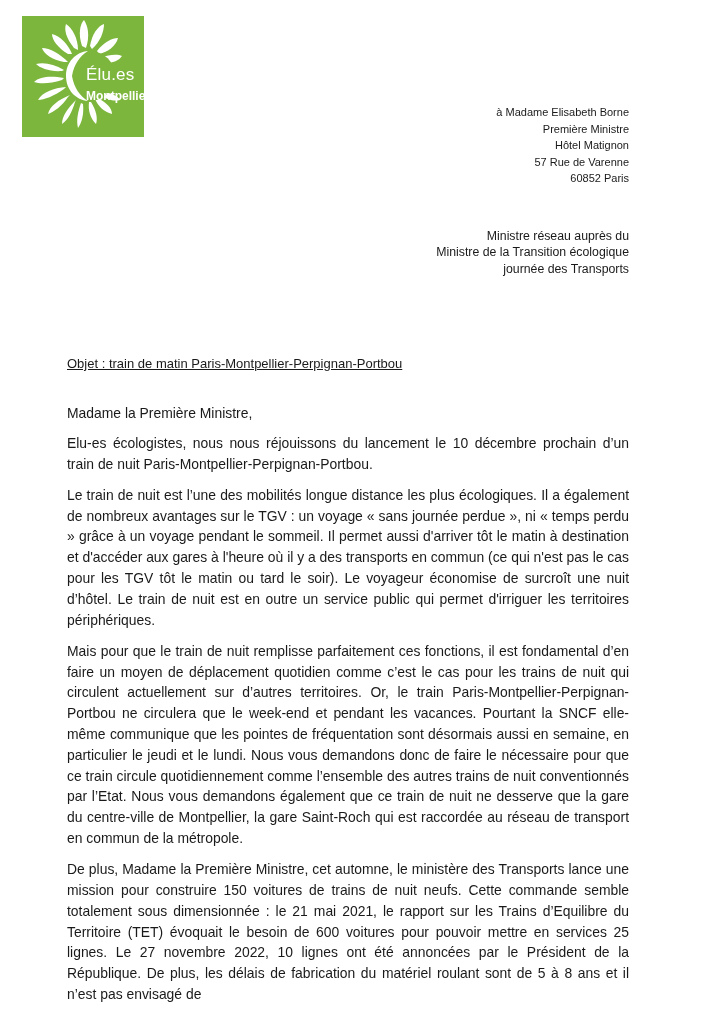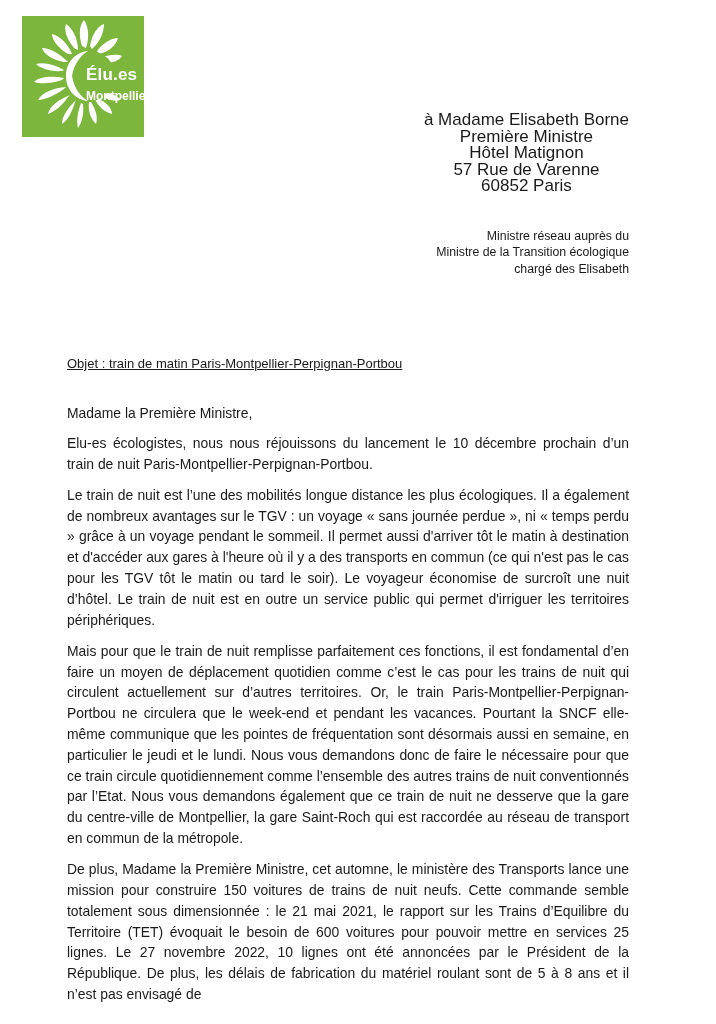--- a/index.html
+++ b/index.html
@@ -34,39 +34,39 @@
   .logo svg {
     position: absolute;
     left: 0; top: 0;
   }
   .logo-title {
     position: absolute;
     left: 64px;
     top: 49px;
     font-size: 17px;
     color: #ffffff;
-    font-weight: bold;
+    font-weight: normal;
     letter-spacing: 0.2px;
     white-space: nowrap;
   }
   .logo-sub {
     position: absolute;
     left: 64px;
     top: 73px;
     font-size: 12px;
     color: #ffffff;
     font-weight: bold;
     white-space: nowrap;
   }
   .address {
     position: absolute;
     right: 87px;
-    top: 112px;
-    text-align: center;
-    font-size: 17px;
+    top: 104px;
+    text-align: right;
+    font-size: 11px;
     line-height: 16.5px;
   }
   .copy {
     position: absolute;
     right: 87px;
     top: 228px;
     text-align: right;
     font-size: 12.3px;
     line-height: 16.3px;
   }
@@ -136,21 +136,21 @@
     <div>à Madame Elisabeth Borne</div>
     <div>Première Ministre</div>
     <div>Hôtel Matignon</div>
     <div>57 Rue de Varenne</div>
     <div>60852 Paris</div>
   </div>
 
   <div class="copy">
     <div>Ministre réseau auprès du</div>
     <div>Ministre de la Transition écologique</div>
-    <div>chargé des Elisabeth</div>
+    <div>journée des Transports</div>
   </div>
 
   <div class="object">Objet : train de matin Paris-Montpellier-Perpignan-Portbou</div>
 
   <div class="body-text">
     <p class="salutation">Madame la Première Ministre,</p>
     <p>Elu-es écologistes, nous nous réjouissons du lancement le 10 décembre prochain d’un train de nuit Paris-Montpellier-Perpignan-Portbou.</p>
     <p>Le train de nuit est l’une des mobilités longue distance les plus écologiques. Il a également de nombreux avantages sur le TGV : un voyage « sans journée perdue », ni « temps perdu » grâce à un voyage pendant le sommeil. Il permet aussi d'arriver tôt le matin à destination et d'accéder aux gares à l'heure où il y a des transports en commun (ce qui n'est pas le cas pour les TGV tôt le matin ou tard le soir). Le voyageur économise de surcroît une nuit d’hôtel. Le train de nuit est en outre un service public qui permet d'irriguer les territoires périphériques.</p>
     <p>Mais pour que le train de nuit remplisse parfaitement ces fonctions, il est fondamental d’en faire un moyen de déplacement quotidien comme c’est le cas pour les trains de nuit qui circulent actuellement sur d’autres territoires. Or, le train Paris-Montpellier-Perpignan-Portbou ne circulera que le week-end et pendant les vacances. Pourtant la SNCF elle-même communique que les pointes de fréquentation sont désormais aussi en semaine, en particulier le jeudi et le lundi. Nous vous demandons donc de faire le nécessaire pour que ce train circule quotidiennement comme l’ensemble des autres trains de nuit conventionnés par l’Etat. Nous vous demandons également que ce train de nuit ne desserve que la gare du centre-ville de Montpellier, la gare Saint-Roch qui est raccordée au réseau de transport en commun de la métropole.</p>
     <p>De plus, Madame la Première Ministre, cet automne, le ministère des Transports lance une mission pour construire 150 voitures de trains de nuit neufs. Cette commande semble totalement sous dimensionnée : le 21 mai 2021, le rapport sur les Trains d’Equilibre du Territoire (TET) évoquait le besoin de 600 voitures pour pouvoir mettre en services 25 lignes. Le 27 novembre 2022, 10 lignes ont été annoncées par le Président de la République. De plus, les délais de fabrication du matériel roulant sont de 5 à 8 ans et il n’est pas envisagé de</p>

